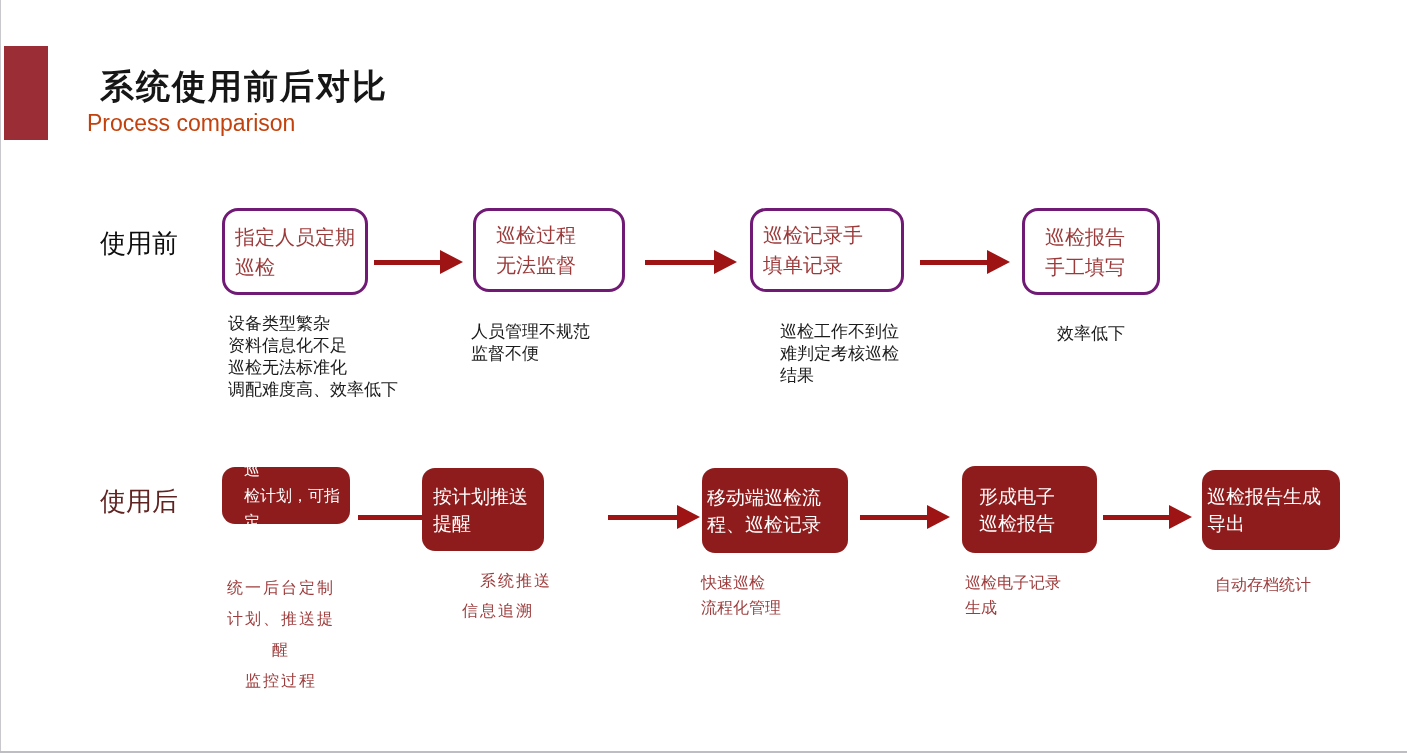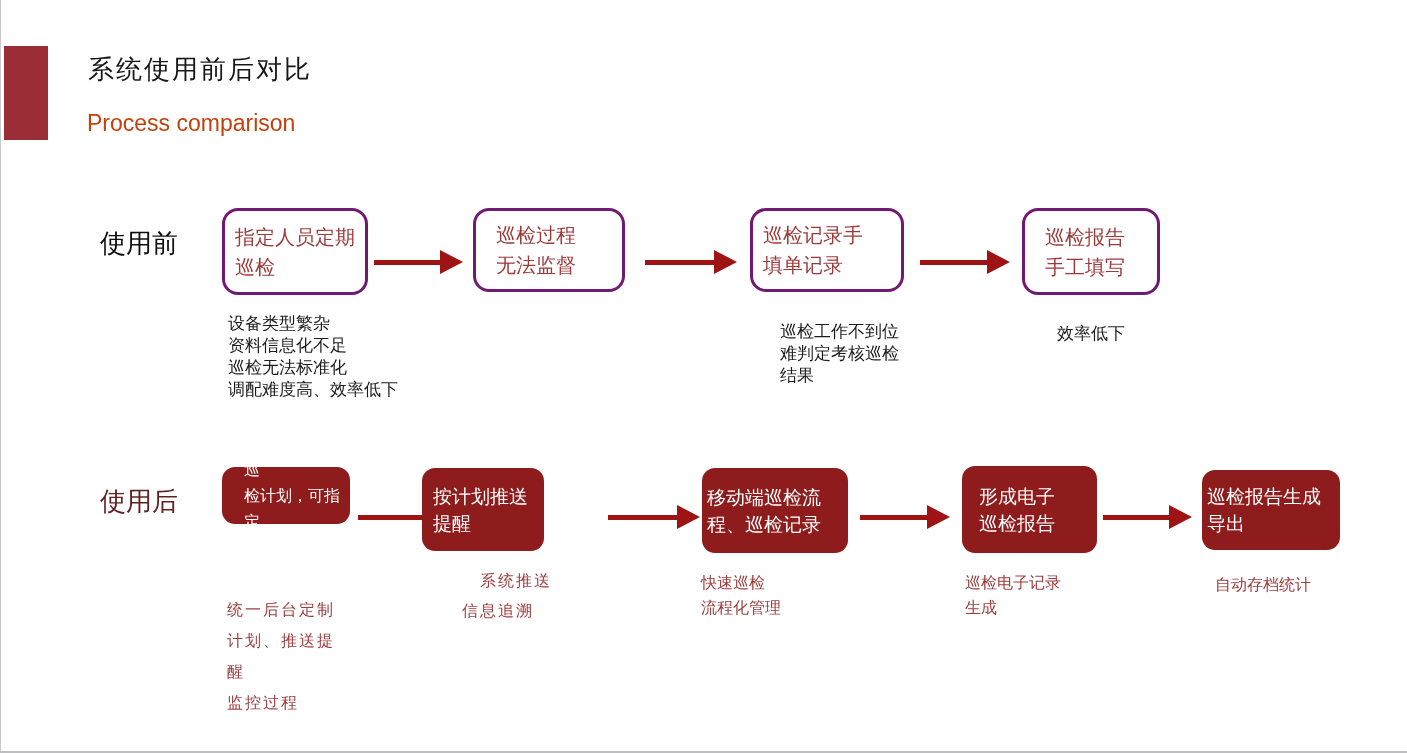--- a/index.html
+++ b/index.html
@@ -4,21 +4,21 @@
 <style>
   html,body{margin:0;padding:0;background:#ffffff;}
   .slide{
     position:relative;width:1407px;height:753px;background:#ffffff;overflow:hidden;
     font-family:"DejaVu Sans",sans-serif;
   }
   .edge-left{position:absolute;left:0;top:0;width:1px;height:753px;background:#c9c9cd;}
   .edge-bottom{position:absolute;left:0;top:751px;width:1407px;height:2px;background:#bdbdc2;}
   .accent-bar{position:absolute;left:4px;top:46px;width:44px;height:94px;background:#9a2d35;}
   .title{
-    position:absolute;left:88px;top:52px;margin:0;font-size:26px;font-weight:400;
+    position:absolute;left:88px;top:52px;margin:12px;font-size:34px;font-weight:700;
     color:#161616;font-family:"DejaVu Serif",serif;letter-spacing:2px;white-space:nowrap;
   }
   .subtitle{
     position:absolute;left:87px;top:110px;margin:0;font-size:23px;font-weight:400;
     color:#c2410c;font-family:"Liberation Sans",sans-serif;white-space:nowrap;
   }
   .row-label{position:absolute;left:100px;font-size:26px;white-space:nowrap;font-family:"DejaVu Serif",serif;}
   .row-label.black{color:#0d0d0d;}
   .row-label.red{color:#5f2422;}
   .box{position:absolute;display:flex;align-items:center;box-sizing:border-box;}
@@ -89,20 +89,22 @@
 
   <div class="box outline" style="left:1022px;top:208px;width:138px;height:87px;padding-left:20px;">
     <span>巡检报告
 手工填写</span>
   </div>
 
   <div class="desc dark" style="left:228px;top:312px;">设备类型繁杂
 资料信息化不足
 巡检无法标准化
 调配难度高、效率低下</div>
+  <div class="desc dark" style="left:471px;top:320px;">人员管理不规范
+监督不便</div>
   <div class="desc dark" style="left:780px;top:320px;">巡检工作不到位
 难判定考核巡检
 结果</div>
   <div class="desc dark" style="left:1057px;top:322px;">效率低下</div>
 
   <div class="row-label red" style="top:484px;">使用后</div>
 
   <div class="box filled" style="left:222px;top:467px;width:128px;height:57px;padding-left:22px;">
     <span style="font-size:16px;line-height:26px;">系统提前定制巡
 检计划，可指定
@@ -138,21 +140,21 @@
   <div class="arrow" style="left:1103px;top:505px;width:89px;">
       <i class="shaft"></i>
       <i class="head"></i>
     </div>
 
   <div class="box filled" style="left:1202px;top:470px;width:138px;height:80px;padding-left:5px;">
     <span>巡检报告生成
 导出</span>
   </div>
 
-  <div class="desc red wide" style="left:227px;top:594px;">统一后台定制
+  <div class="desc red wide" style="left:227px;top:572px;text-align:center;">统一后台定制
 计划、推送提
 醒
 监控过程</div>
   <div class="desc red mid" style="left:462px;top:566px;">　系统推送
 信息追溯</div>
   <div class="desc red" style="left:701px;top:570px;">快速巡检
 流程化管理</div>
   <div class="desc red" style="left:965px;top:570px;">巡检电子记录
 生成</div>
   <div class="desc red" style="left:1215px;top:572px;">自动存档统计</div>

